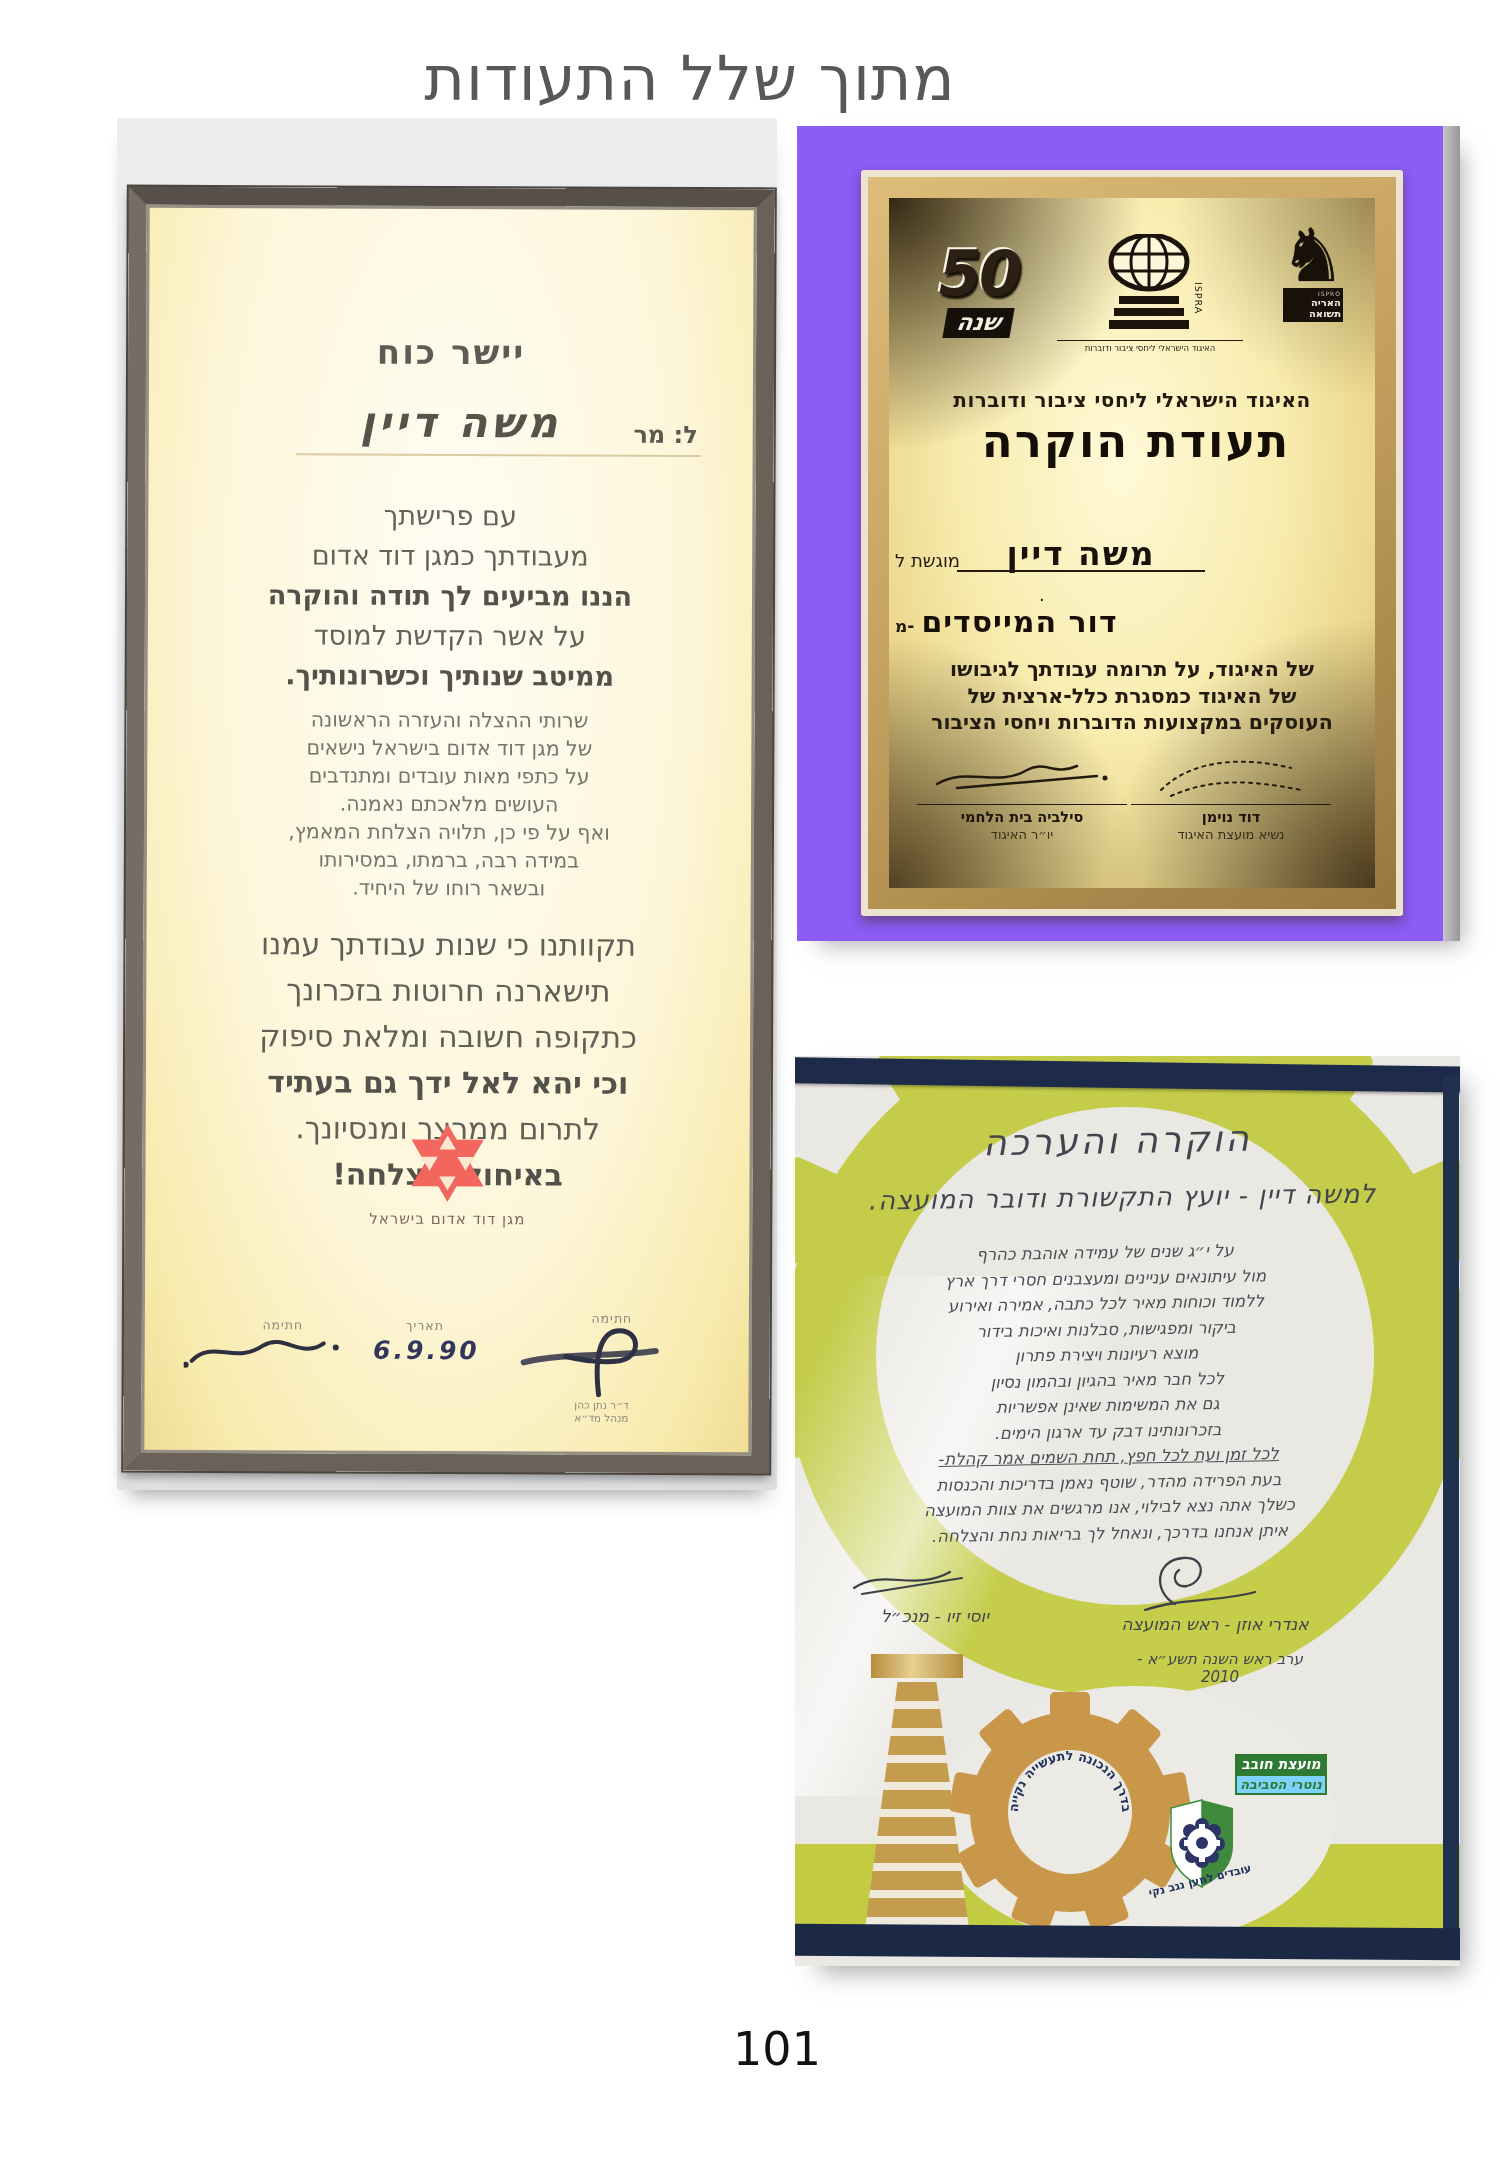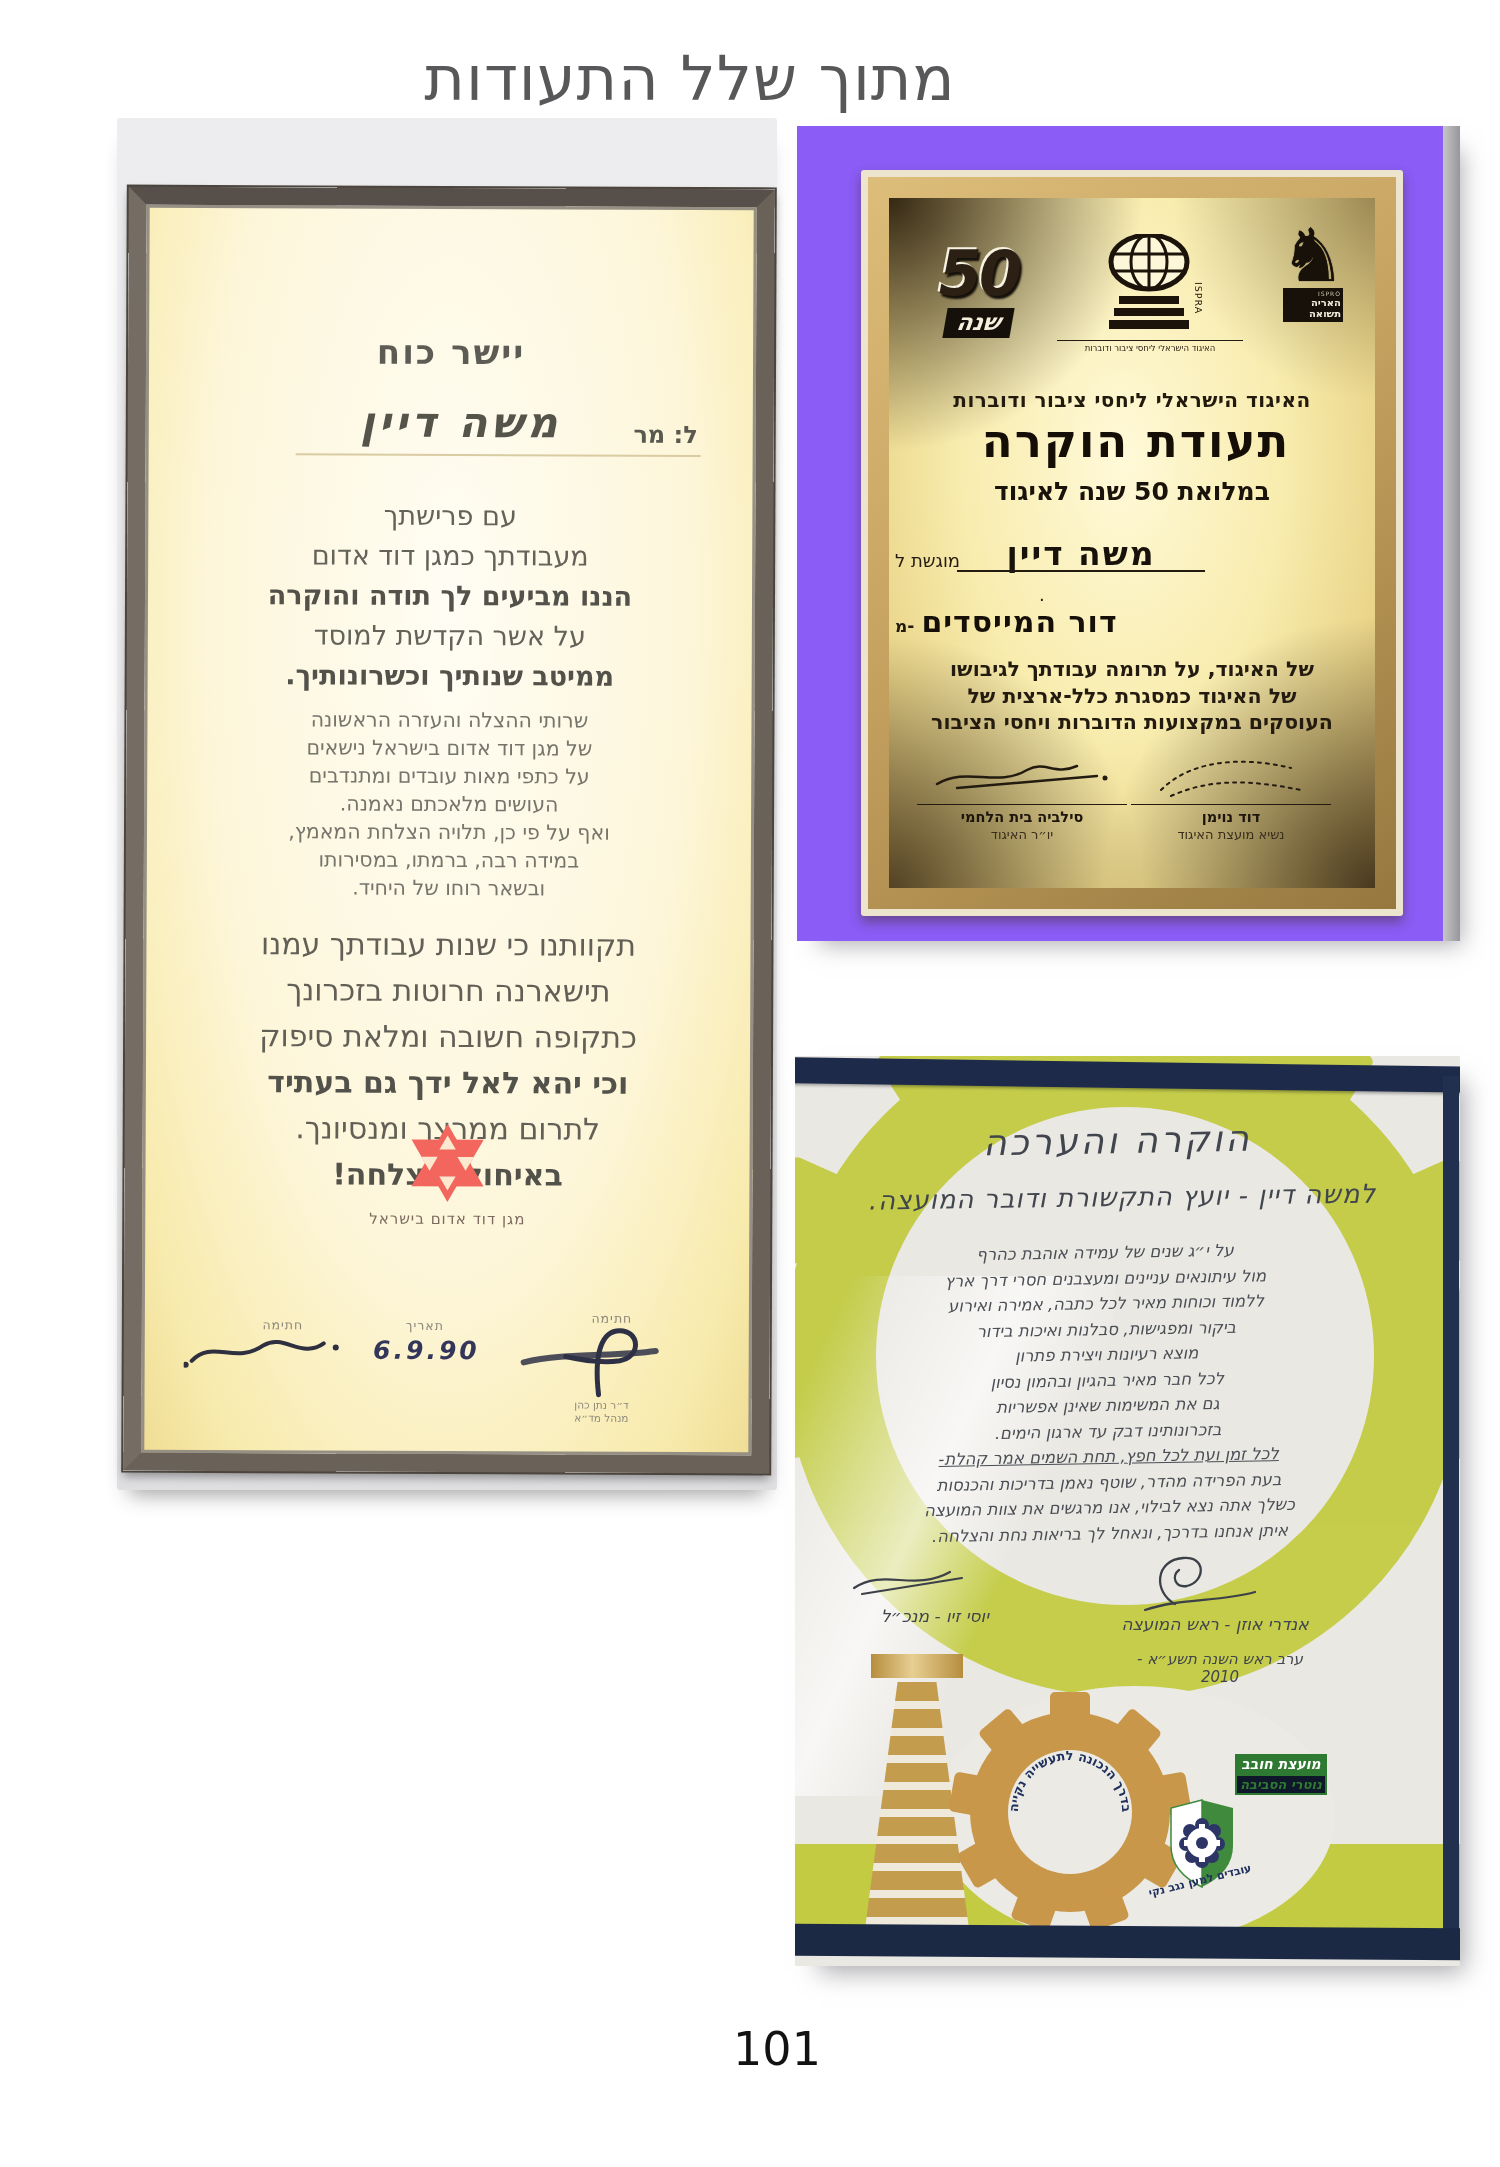--- a/index.html
+++ b/index.html
@@ -138,21 +138,21 @@
   .hov-sig-l-name { left:55px; top:550px; width:170px; text-align:center; font-size:17px; }
   .rook { left:68px; top:598px; width:108px; height:290px; }
   .rook-cap { position:absolute; left:8px; top:0; width:92px; height:24px;
     background:linear-gradient(90deg,#b68d3e,#e7cf92 45%,#b68d3e); }
   .rook-bodyshape { position:absolute; left:0; top:28px; width:108px; height:262px;
     background:repeating-linear-gradient(180deg,#c49c4d 0 19px,#eee9da 19px 27px);
     -webkit-clip-path:polygon(32% 0,68% 0,100% 100%,0 100%);
     clip-path:polygon(32% 0,68% 0,100% 100%,0 100%); }
   .badge { left:440px; top:698px; width:92px; text-align:center; direction:rtl;font-style:italic; }
   .badge .b1 { background:#2f7a33; color:#fff; font-size:14px; font-weight:bold; padding:2px 4px; }
-  .badge .b2 { background:#0f172a; color:#2f7a33; border:2px solid #2f7a33; font-size:13px;
+  .badge .b2 { background:#7dd3fc; color:#2f7a33; border:2px solid #2f7a33; font-size:13px;
     font-weight:bold; padding:1px 3px; }
   .shield-caption { left:330px; top:818px; width:150px; text-align:center; font-size:11px;
     font-weight:bold; color:#20305c; transform:rotate(-14deg); direction:rtl; }
 
   svg text { font-family:"DejaVu Sans", sans-serif; }
 </style>
 </head>
 <body>
 
 <div class="abs page-title">מתוך שלל התעודות</div>
@@ -264,21 +264,20 @@
           <div class="horse">♞</div>
           <div class="knight-box">
             <div class="kb0">ISPRO</div>
             <div class="kb1">האריה</div>
             <div class="kb1">תשואה</div>
           </div>
         </div>
 
         <div class="abs ispra-orgline">האיגוד הישראלי ליחסי ציבור ודוברות</div>
         <div class="abs ispra-title">תעודת הוקרה</div>
-        <div class="abs ispra-subtitle">במלואת 50 שנה לאיגוד</div>
 
         <div class="abs ispra-presented-label">מוגשת ל</div>
         <div class="abs ispra-name">משה דיין</div>
         <div class="abs ispra-nameline"></div>
         <div class="abs ispra-dot">.</div>
 
         <div class="abs ispra-fromrow">
           <span class="ispra-from-prefix">מ-</span>
           <span class="ispra-from-value">דור המייסדים</span>
         </div>

